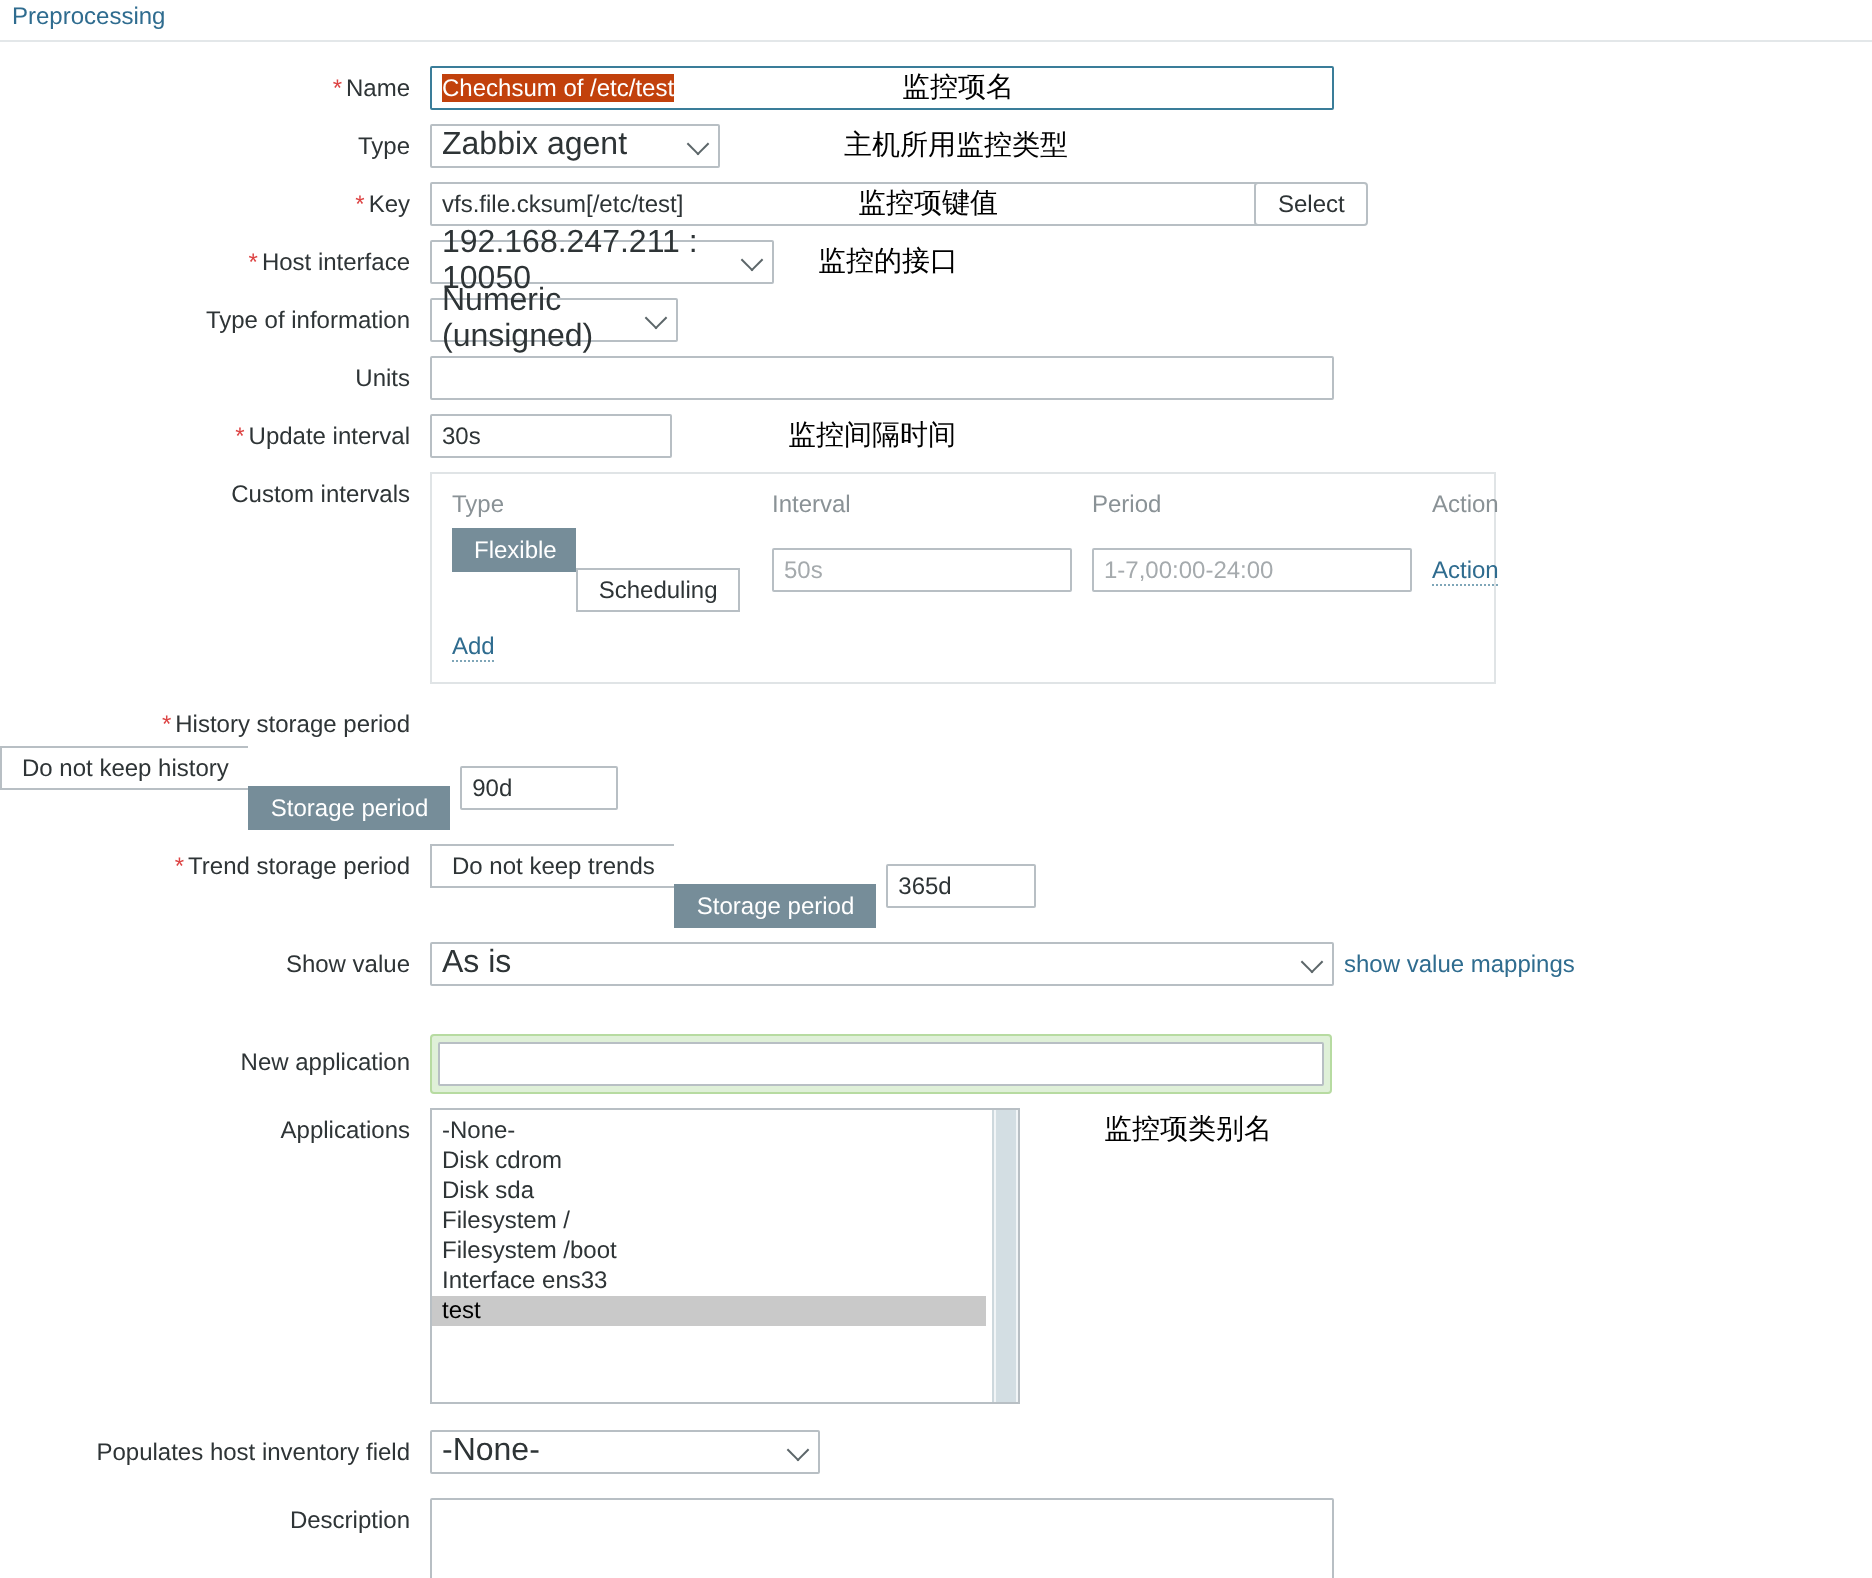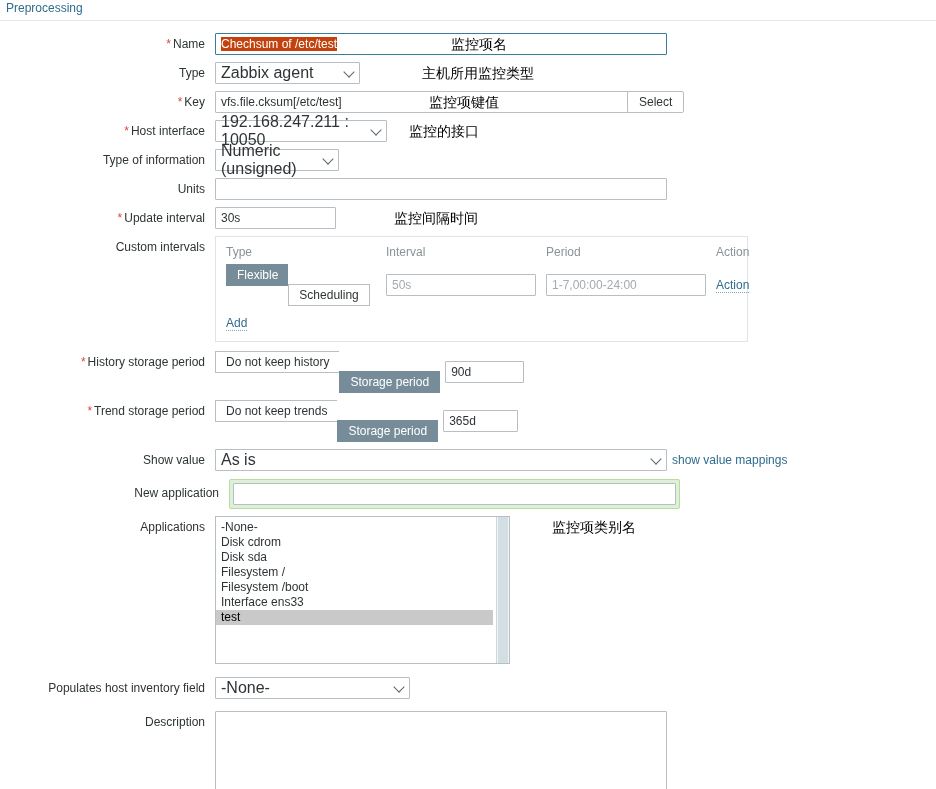--- a/index.html
+++ b/index.html
@@ -385,21 +385,21 @@
             <span class="link">Action</span>
           </div>
         </div>
         <div class="ci-add">
           <span class="link">Add</span>
         </div>
       </div>
     </div>
   </div>
 
-  <div class="row" style="margin-top:9px;">
+  <div class="row" style="margin-top:9px;flex-direction:column;">
     <div class="label">
       <span class="req">*</span><span>History storage period</span>
     </div>
     <div class="field">
       <div class="seg">
         <div class="opt">Do not keep history</div>
         <div class="opt on">Storage period</div>
       </div>
       <input type="text" class="txt" style="width: 79px; margin-left: 5px;" value="90d">
     </div>
@@ -422,21 +422,21 @@
     <div class="label">Show value</div>
     <div class="field">
       <div class="sel" style="width:452px;">
         <span>As is</span>
         <span class="chev"></span>
       </div>
       <span class="link-plain" style="margin-left:5px;">show value mappings</span>
     </div>
   </div>
 
-  <div class="row" style="margin-top:8px;padding-left:14px;">
+  <div class="row" style="margin-top:24px;">
     <div class="label" style="line-height:28px;">New application</div>
     <div class="field">
       <div class="hl-wrap">
         <input type="text" class="txt newapp-input" value="" style="">
       </div>
     </div>
   </div>
 
   <div class="row" style="margin-top:7px;">
     <div class="label">Applications</div>

